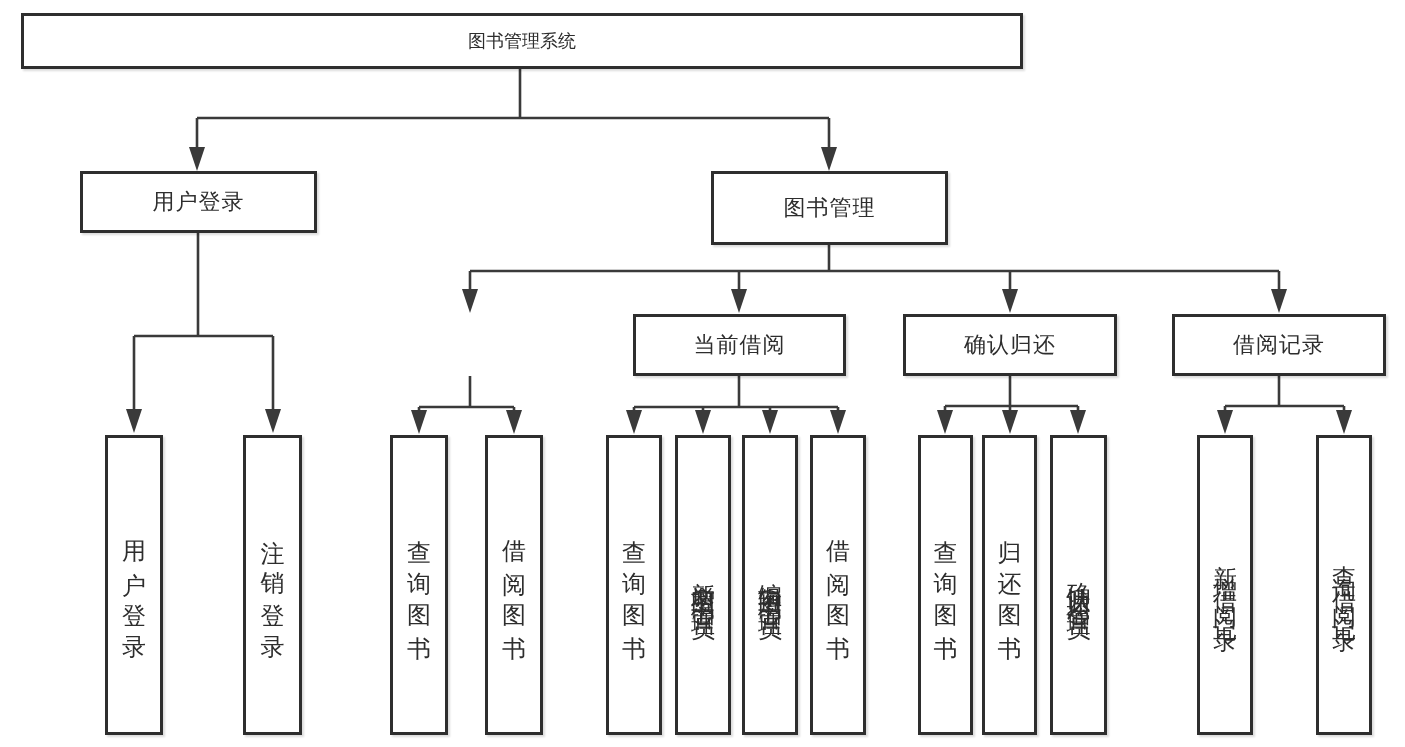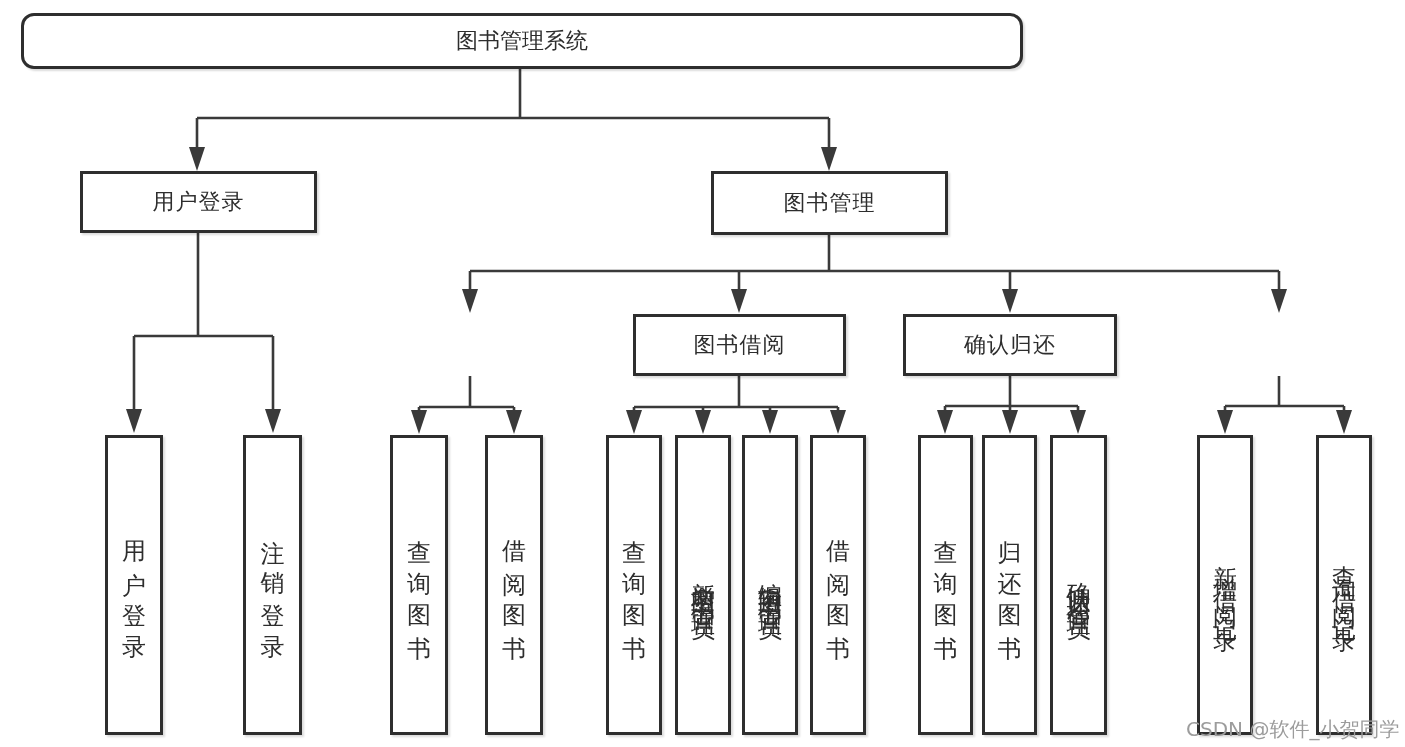--- a/index.html
+++ b/index.html
@@ -27,21 +27,21 @@
     border: 3px solid #2e2e2e;
     background: #ffffff;
     box-shadow: 2px 2px 2px rgba(0,0,0,0.14);
     display: flex;
     align-items: center;
     justify-content: center;
     color: #2d2d2d;
     z-index: 2;
   }
   .hbox { font-size: 22px; letter-spacing: 1px; }
-  .root-box { font-size: 22px; border-radius: 13px; }
+  .root-box { font-size: 18px; }
   .leaf {
     top: 435px;
     height: 300px;
   }
   .leaf > span {
     writing-mode: vertical-rl;
     text-orientation: mixed;
     font-size: 24px;
     line-height: 1;
     white-space: nowrap;
@@ -137,30 +137,33 @@
     </g>
   </svg>
 
   <div class="box root-box" style="left:21px; top:13px; width:1002px; height:56px;">
     <span>图书管理系统</span>
   </div>
 
   <div class="box hbox" style="left:80px; top:171px; width:237px; height:62px;">
     <span>用户登录</span>
   </div>
-  <div class="box hbox" style="left:711px; top:171px; width:237px; height:64px;">
+  <div class="box hbox" style="left:711px; top:171px; width:237px; height:74px;">
     <span>图书管理</span>
   </div>
 
   <div class="box hbox" style="left:633px; top:314px; width:213px; height:62px;">
-    <span>图书借阅</span>
+    <span>当前借阅</span>
   </div>
   <div class="box hbox" style="left:903px; top:314px; width:214px; height:62px;">
     <span>确认归还</span>
   </div>
+  <div class="box hbox" style="left:1172px; top:314px; width:214px; height:62px;">
+    <span>借阅记录</span>
+  </div>
 
   <div class="box leaf sp-wide" style="left:105px; width:58px;">
     <span>用户登录</span>
   </div>
   <div class="box leaf sp-wide" style="left:243px; width:59px;">
     <span>注销登录</span>
   </div>
 
   <div class="box leaf sp-wide" style="left:390px; width:58px;">
     <span>查询图书</span>
@@ -192,15 +195,14 @@
     <span>确认归还（管理员）</span>
   </div>
 
   <div class="box leaf sp-mid" style="left:1197px; width:56px;">
     <span>新增借阅记录</span>
   </div>
   <div class="box leaf sp-mid" style="left:1316px; width:56px;">
     <span>查询借阅记录</span>
   </div>
 
-  <div class="watermark">CSDN @软件_小贺同学</div>
 
 </div>
 
 </body></html>

